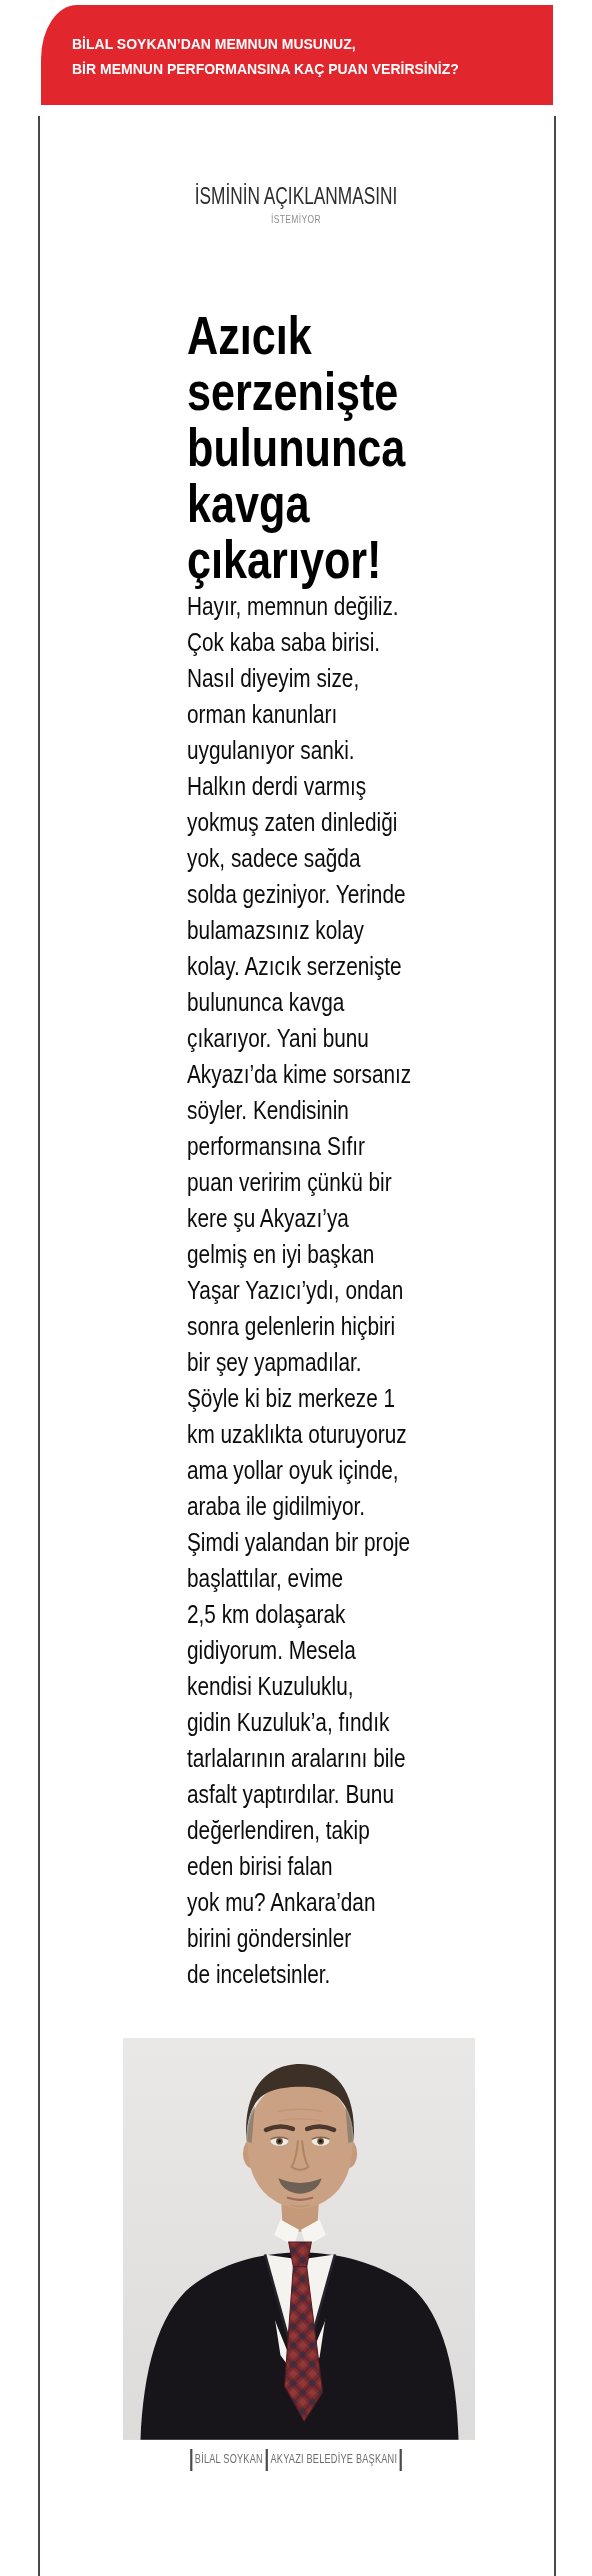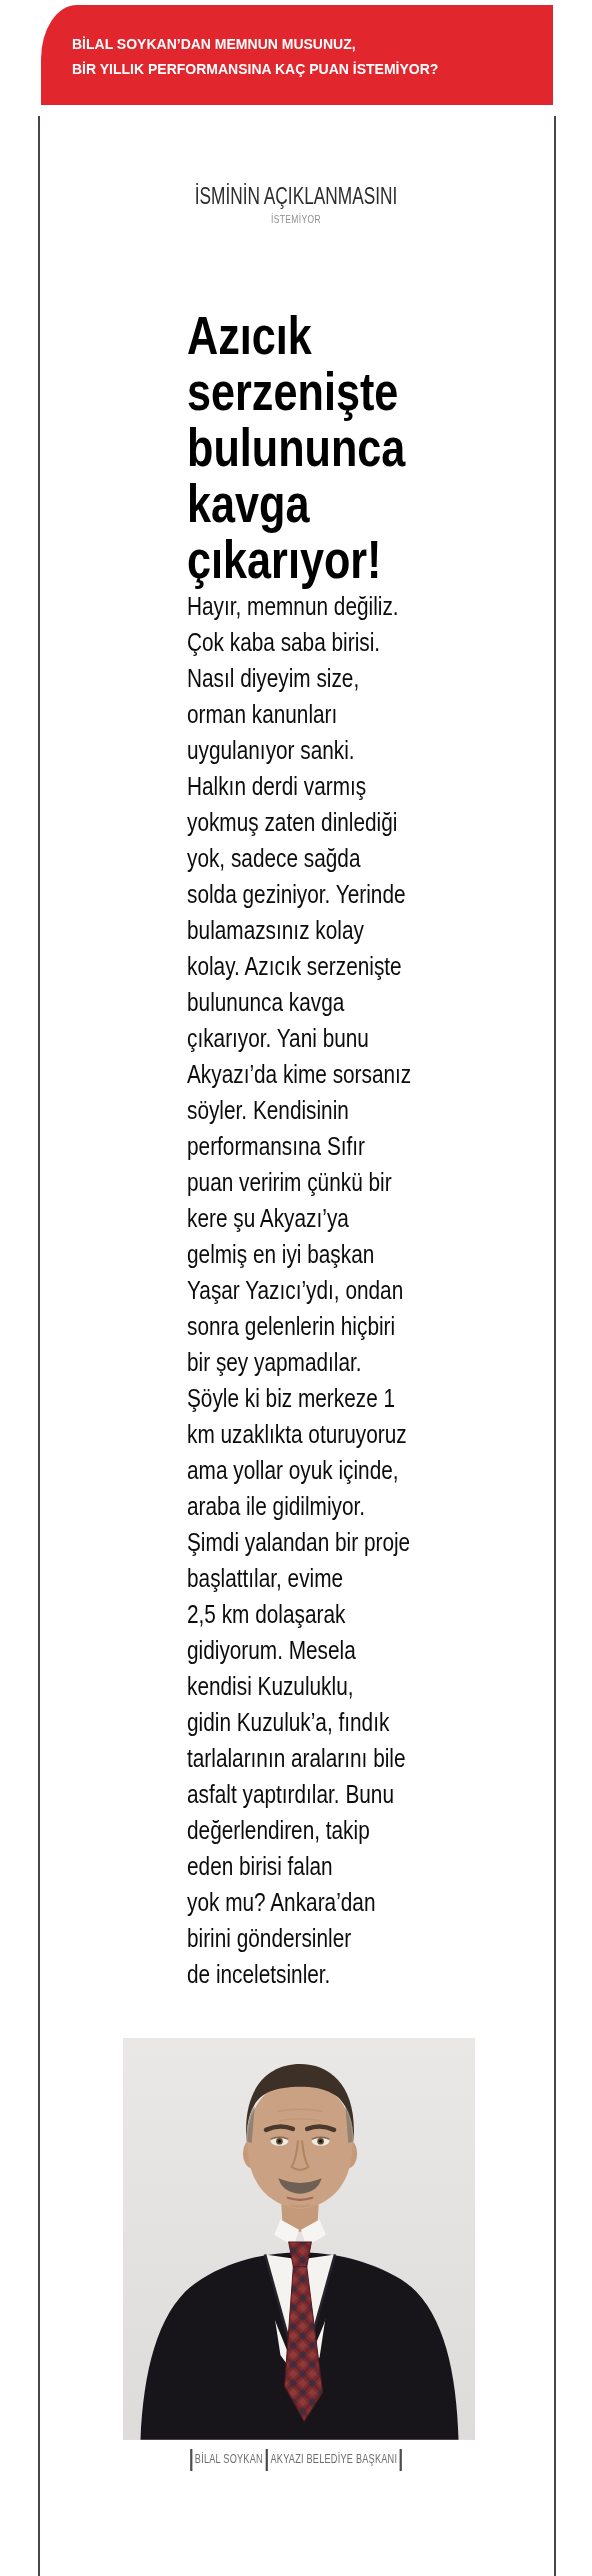--- a/index.html
+++ b/index.html
@@ -60,21 +60,21 @@
   .cap-text{
     font-size:12.4px;color:#6d6d6d;white-space:nowrap;letter-spacing:0.3px;
     line-height:21.6px;
   }
 </style>
 </head>
 <body>
 
 <div class="banner">
   <div class="banner-line">BİLAL SOYKAN’DAN MEMNUN MUSUNUZ,</div>
-  <div class="banner-line">BİR YILLIK PERFORMANSINA KAÇ PUAN İSTEMİYOR?</div>
+  <div class="banner-line">BİR MEMNUN PERFORMANSINA KAÇ PUAN VERİRSİNİZ?</div>
 </div>
 
 <div class="rule rule-left"></div>
 <div class="rule rule-right"></div>
 
 <div class="kicker">İSMİNİN AÇIKLANMASINI</div>
 <div class="kicker-sub">İSTEMİYOR</div>
 
 <h1 class="headline" style="margin:0;">Azıcık
 serzenişte

